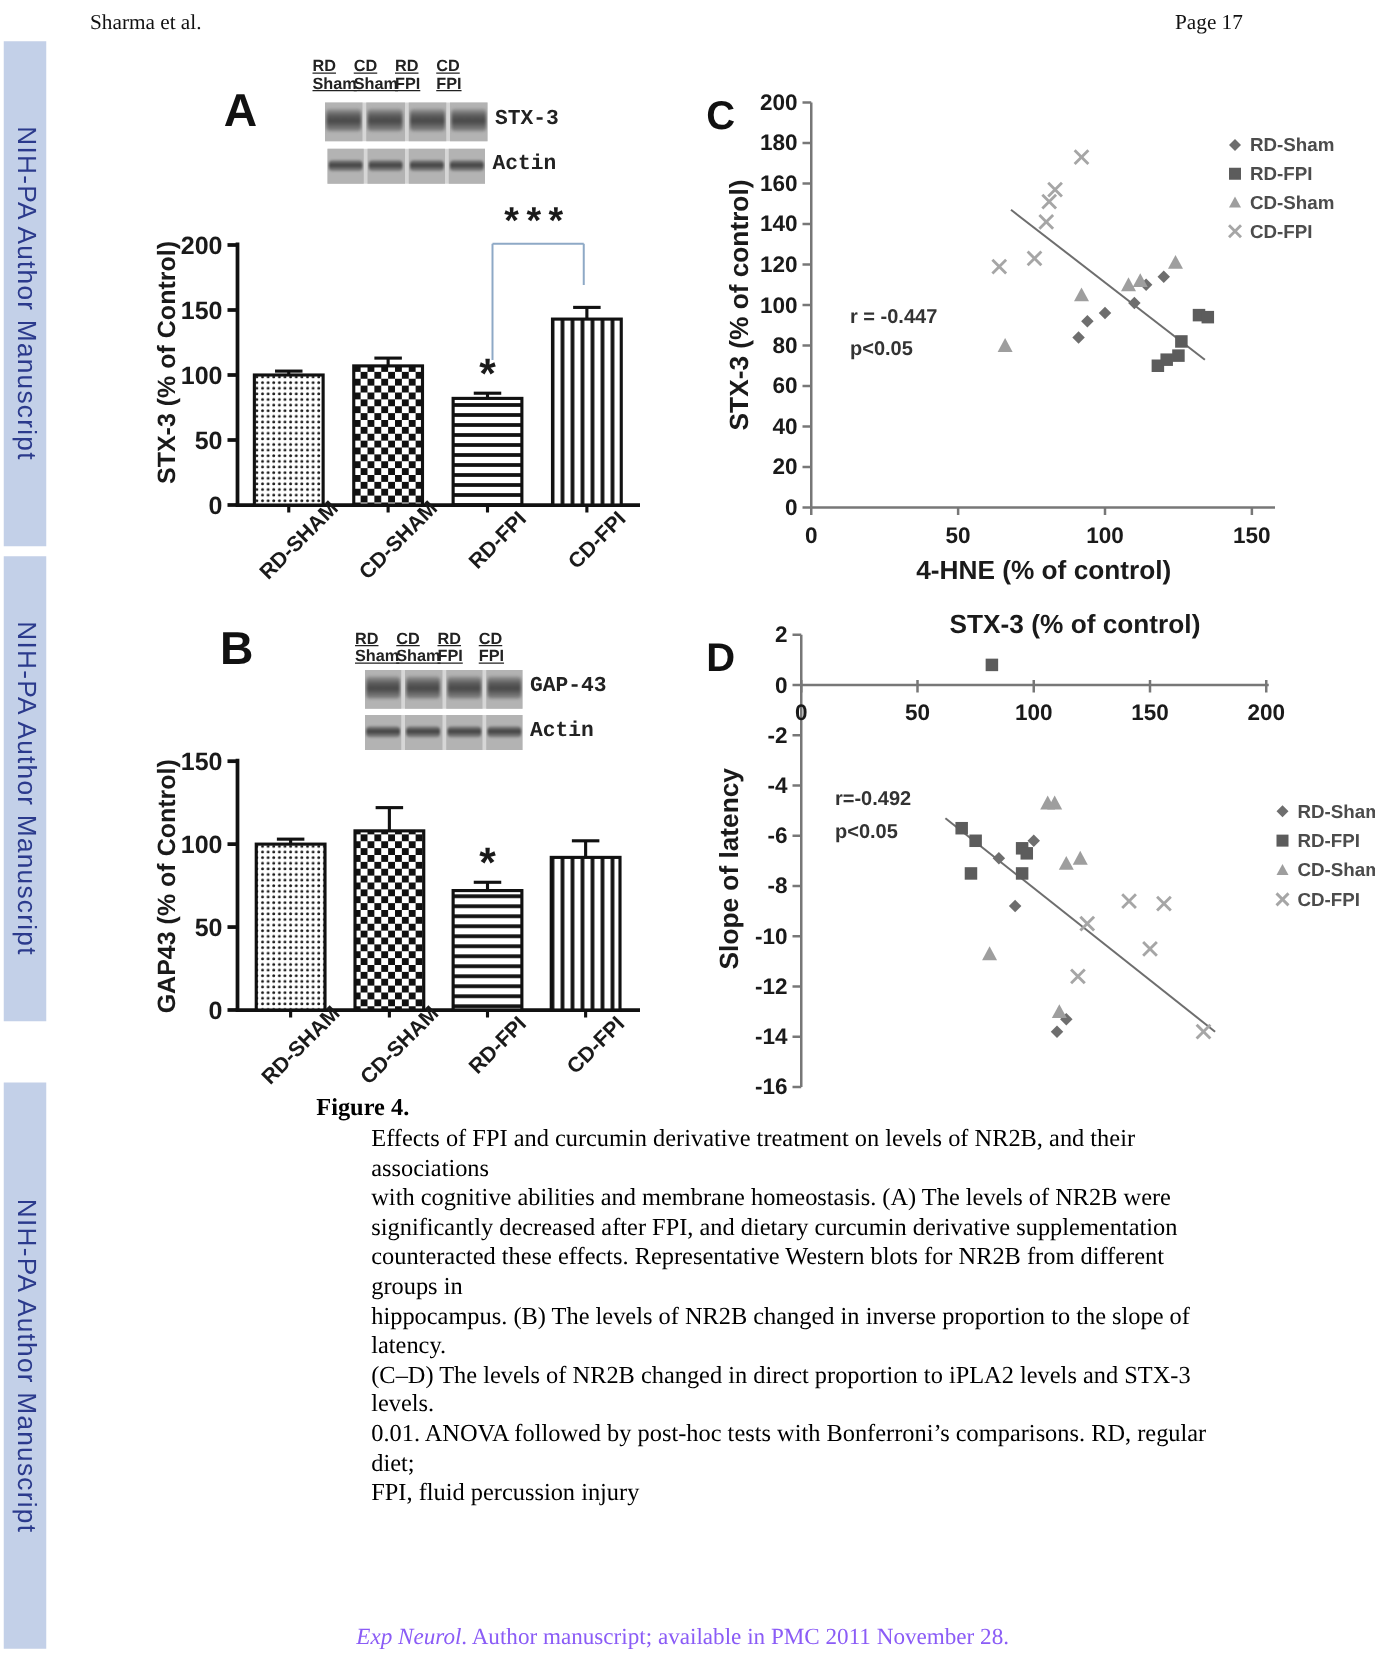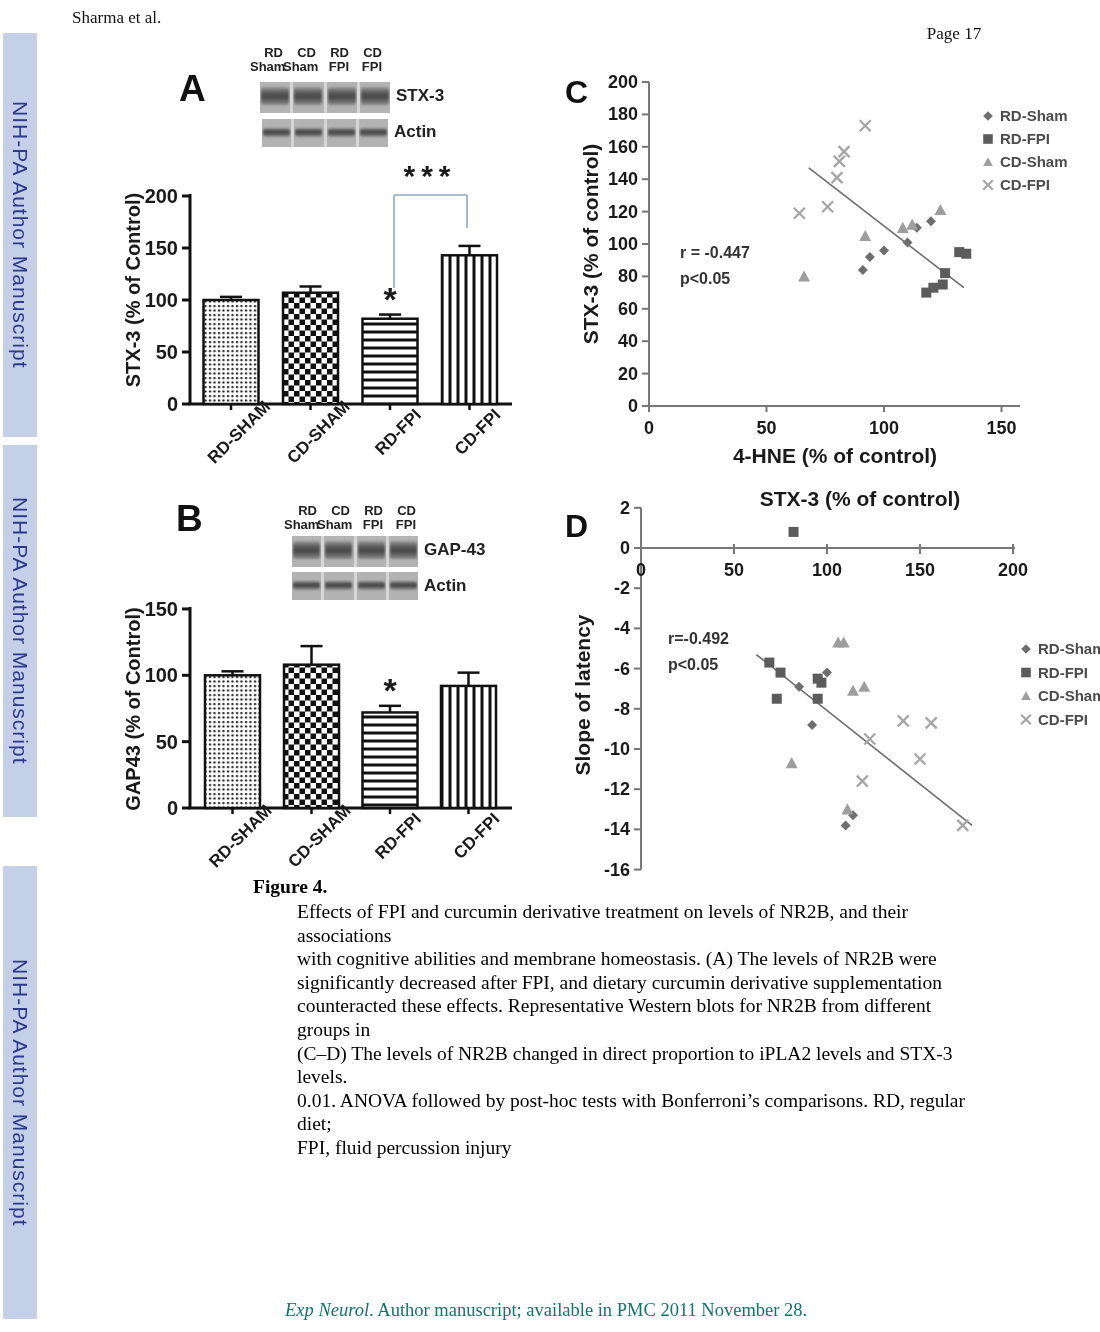--- a/index.html
+++ b/index.html
@@ -6,38 +6,38 @@
   .page{position:relative;width:1100px;height:1332px;background:#ffffff;overflow:hidden;
         font-family:"Liberation Serif", serif;}
   
   .strip{position:absolute;left:3px;width:34px;background:#c3d0e8;display:flex;
          align-items:center;justify-content:center;}
   .strip span{writing-mode:vertical-rl;text-orientation:sideways;
          font-family:"Liberation Sans", sans-serif;font-size:21px;letter-spacing:1px;
          color:#2b3a8c;white-space:nowrap;}
   
   .hdr{position:absolute;top:8px;font-size:17px;color:#111;}
-  .ftr{position:absolute;top:1300px;left:285px;font-size:18.5px;color:#0f766e;}
+  .ftr{position:absolute;top:1300px;left:285px;font-size:18.5px;color:#8b5cf6;}
   .ftr .jrnl{font-style:italic;}
   
   .pletter{position:absolute;font-family:"Liberation Sans", sans-serif;font-weight:bold;color:#111;}
   
   svg.chart{position:absolute;overflow:visible;}
   
   .lanehead{position:absolute;display:flex;font-family:"Liberation Sans", sans-serif;
-            font-weight:bold;font-size:13px;line-height:14px;color:#222;text-align:right;}
+            font-weight:bold;font-size:13px;line-height:14px;color:#222;text-align:left;text-decoration:underline;}
   .lanehead .col{width:33px;}
   .blotstrip{position:absolute;display:flex;gap:3px;background:#d6d6d6;}
   .blotstrip .lane{flex:1;background:#b3b3b3;position:relative;overflow:hidden;}
   .band{position:absolute;left:4%;width:92%;border-radius:3px;}
   .band.thick{top:5px;height:18px;filter:blur(1.3px);
       background:linear-gradient(180deg,#9a9a9a 0%,#5d5d5d 30%,#474747 55%,#8a8a8a 100%);}
   .band.thin{top:9px;height:9px;filter:blur(0.9px);
       background:linear-gradient(180deg,#8a8a8a 0%,#3f3f3f 45%,#8e8e8e 100%);}
-  .blotlabel{position:absolute;font-family:Liberation Sans, sans-serif;font-weight:bold;
+  .blotlabel{position:absolute;font-family:Liberation Mono, monospace;font-weight:bold;
              font-size:17px;color:#222;}
   
   .caption{position:absolute;left:253px;top:876px;width:724px;font-size:19.5px;color:#000;}
   .caption .ctitle{font-weight:bold;margin-bottom:2px;}
   .caption .cline{line-height:23.6px;margin-left:44px;}
 </style>
 </head>
 <body>
 
 <div class="page">
@@ -46,21 +46,21 @@
     <span>NIH-PA Author Manuscript</span>
   </div>
   <div class="strip" style="top:445px;height:372px;">
     <span>NIH-PA Author Manuscript</span>
   </div>
   <div class="strip" style="top:866px;height:453px;">
     <span>NIH-PA Author Manuscript</span>
   </div>
 
   <div class="hdr" style="left:72px;">Sharma et al.</div>
-  <div class="hdr" style="left:904px;width:100px;text-align:center;margin-top:16px;">Page 17</div>
+  <div class="hdr" style="left:940px;width:100px;text-align:left;">Page 17</div>
 
   <div class="pletter" style="left:179px;top:68px;font-size:37px;">A</div>
   <div class="pletter" style="left:176px;top:498px;font-size:37px;">B</div>
   <div class="pletter" style="left:565px;top:74px;font-size:32px;">C</div>
   <div class="pletter" style="left:565px;top:508px;font-size:32px;">D</div>
 
   <div id="blot-A">
       <div class="lanehead" style="left: 250px; top: 46px;">
         <div class="col">
           <div>RD</div>
@@ -429,20 +429,21 @@
       <text x="480" y="236.5" fill="#4c4c4c" font-family="&quot;Liberation Sans&quot;, sans-serif" font-size="15" font-weight="bold" text-anchor="start">CD-FPI</text>
     </svg>
 
   <div class="caption">
     <div class="ctitle">Figure 4.</div>
     <div id="caption-lines">
         <div class="cline">Effects of FPI and curcumin derivative treatment on levels of NR2B, and their associations</div>
         <div class="cline">with cognitive abilities and membrane homeostasis. (A) The levels of NR2B were</div>
         <div class="cline">significantly decreased after FPI, and dietary curcumin derivative supplementation</div>
         <div class="cline">counteracted these effects. Representative Western blots for NR2B from different groups in</div>
+        <div class="cline">hippocampus. (B) The levels of NR2B changed in inverse proportion to the slope of latency.</div>
         <div class="cline">(C–D) The levels of NR2B changed in direct proportion to iPLA2 levels and STX-3 levels.</div>
         <div class="cline">0.01. ANOVA followed by post-hoc tests with Bonferroni’s comparisons. RD, regular diet;</div>
         <div class="cline">FPI, fluid percussion injury</div>
       </div>
   </div>
 
   <div class="ftr">
     <span class="jrnl">Exp Neurol</span><span>. Author manuscript; available in PMC 2011 November 28.</span>
   </div>
 

